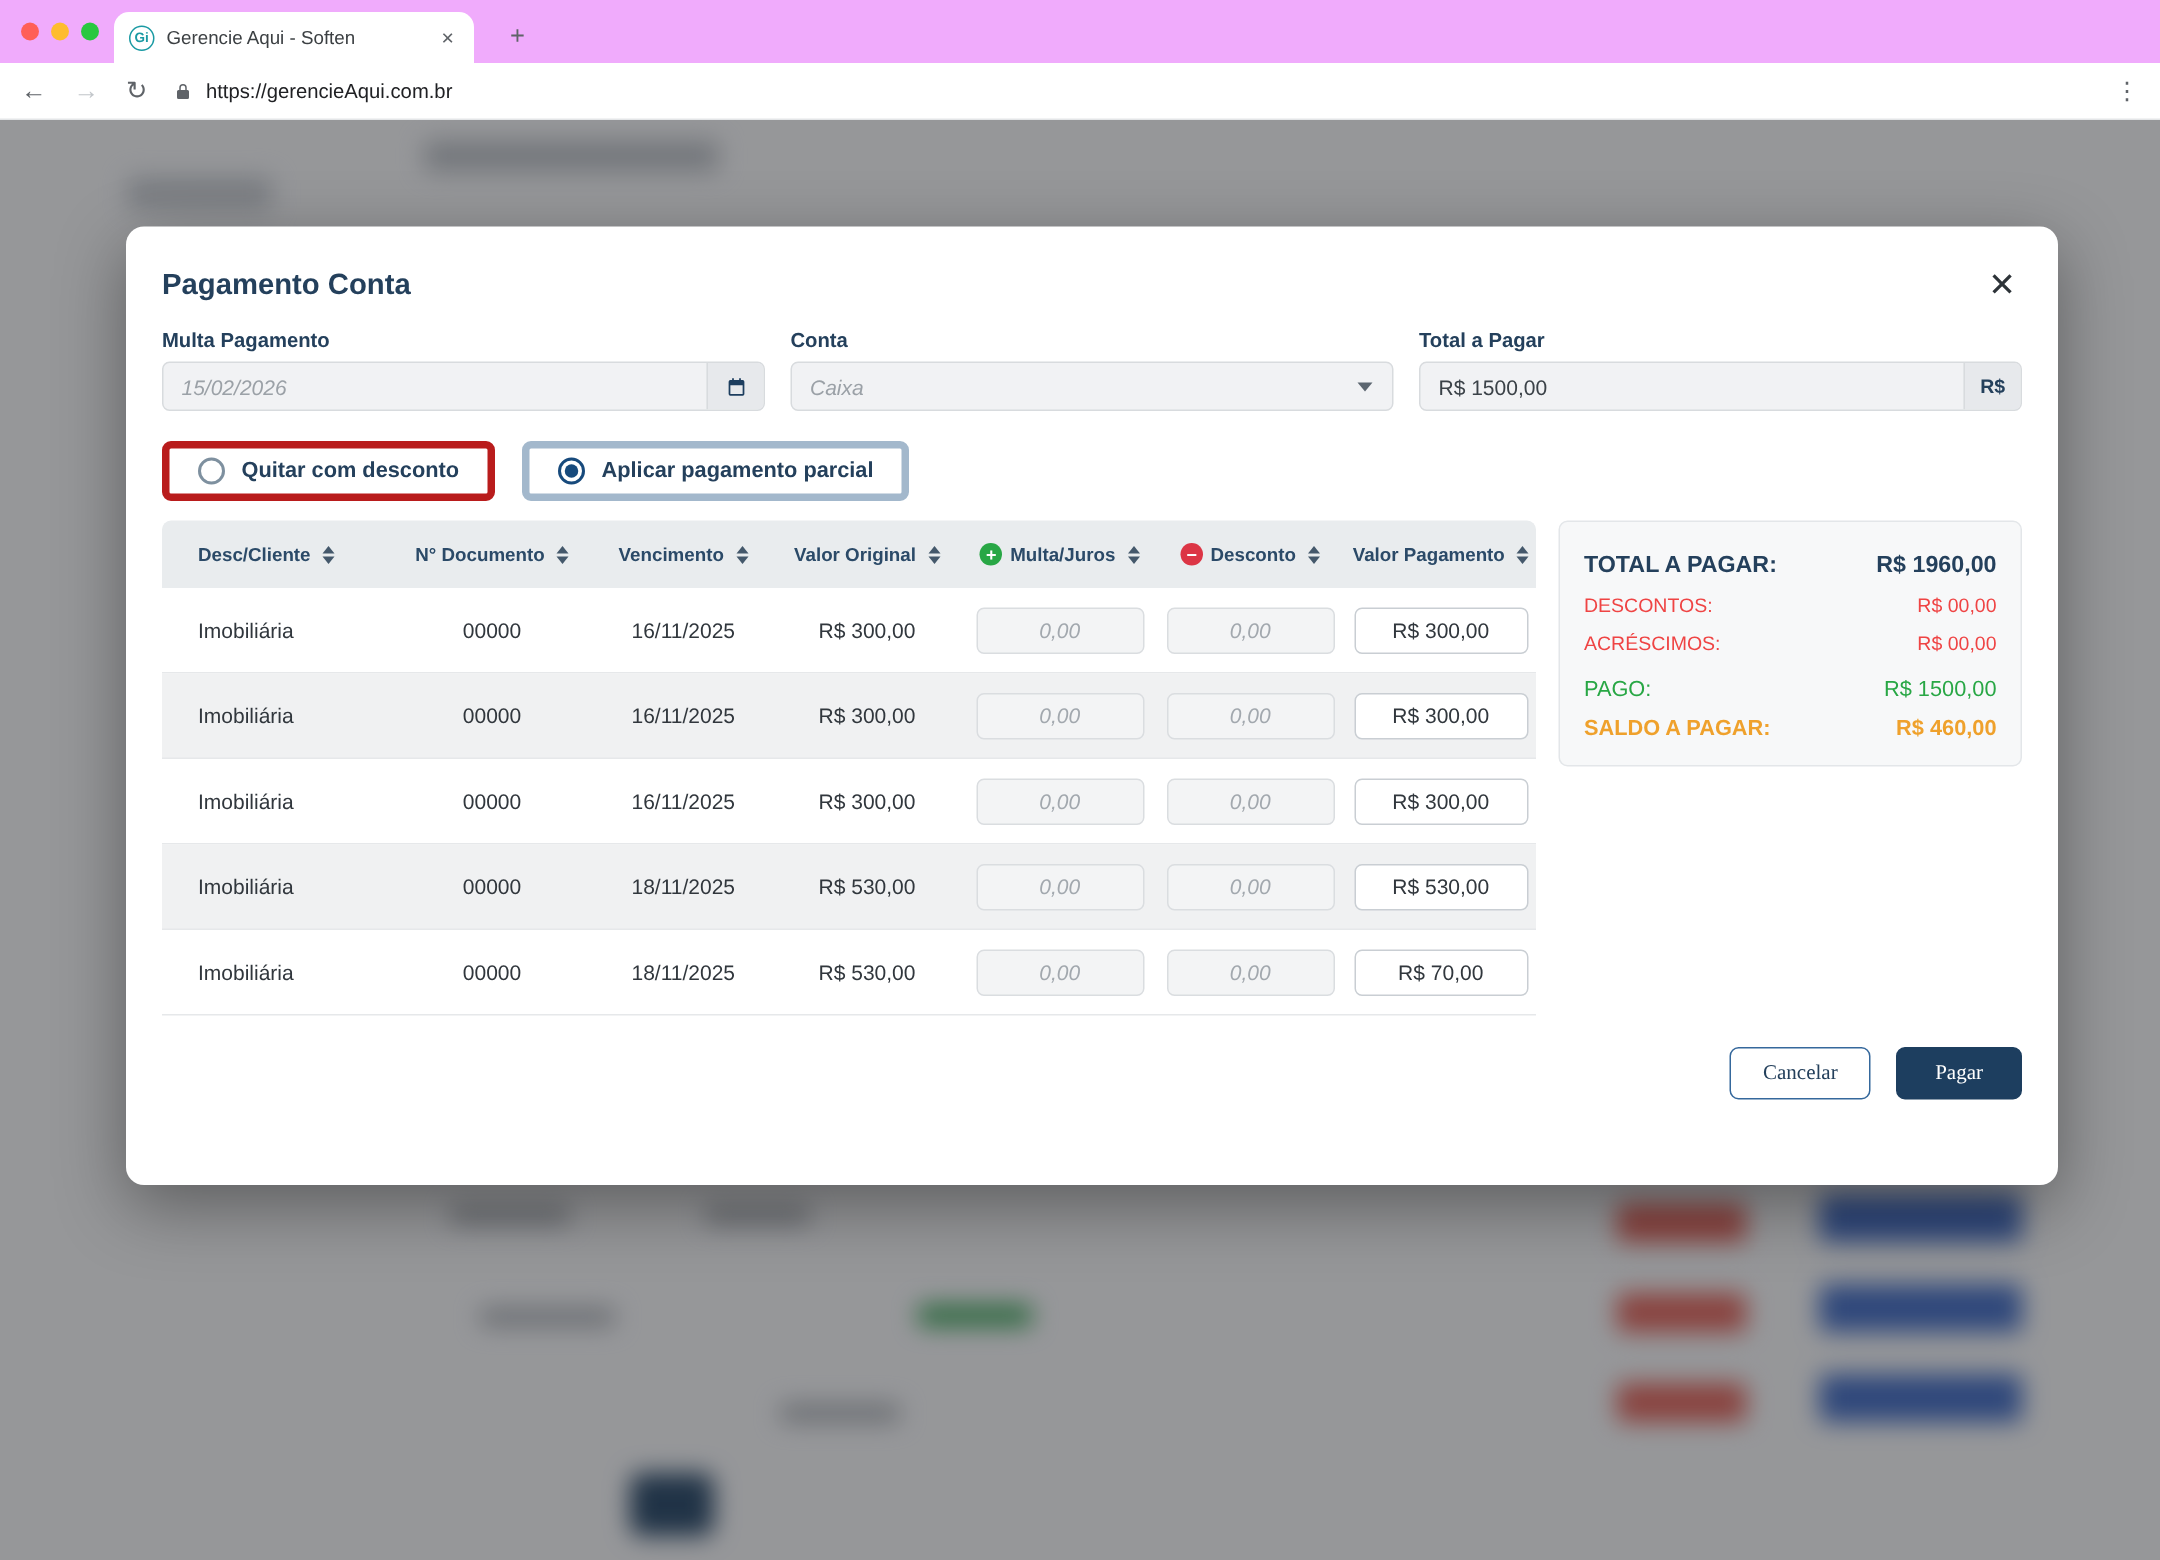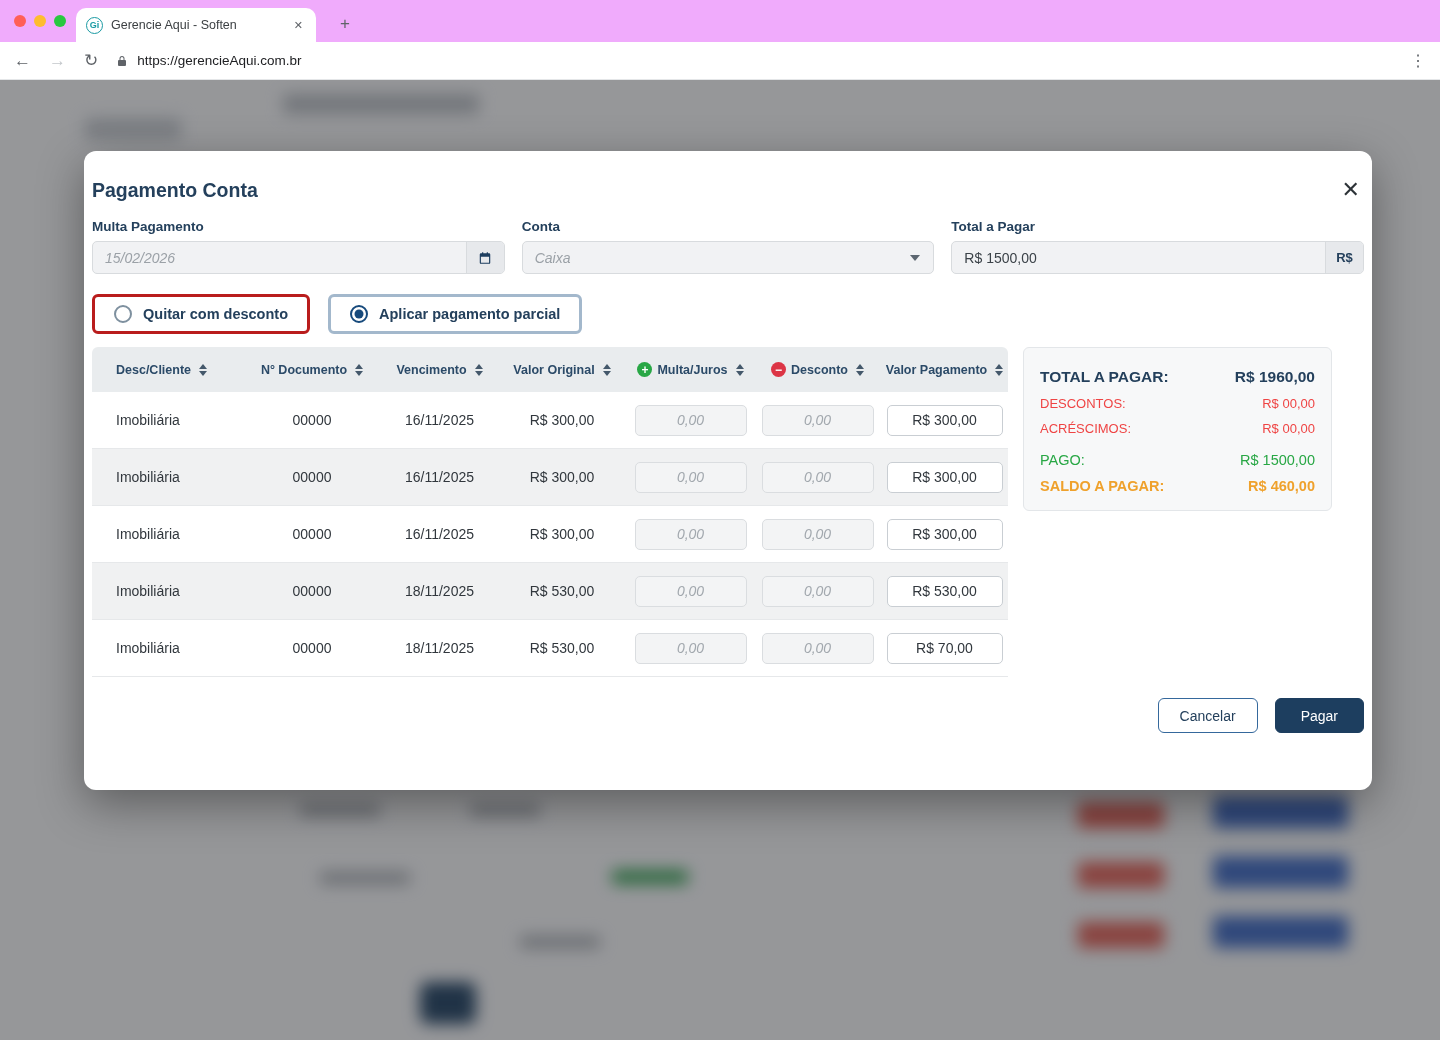--- a/index.html
+++ b/index.html
@@ -24,37 +24,37 @@
   .url-text { font-size:13.5px; color:#202124; }
   .menu-dots { font-size:16px; color:#5f6368; cursor:pointer; margin-left:auto; }
 
   
   .page-bg { position:absolute; left:0; top:80px; width:1440px; height:960px; background:#fbfbfc; overflow:hidden; }
   .blur-layer { position:absolute; inset:0; filter:blur(8px); }
   .shape { position:absolute; border-radius:4px; }
   .dim { position:absolute; inset:0; background:rgba(36,39,43,0.47); }
 
   
-  .modal { position:absolute; left:84px; top:151px; width:1288px; height:639px; background:#fff; border-radius:12px; box-shadow:0 14px 46px rgba(0,0,0,0.38); padding:26px 8px; z-index:10; }
+  .modal { position:absolute; left:84px; top:151px; width:1288px; height:639px; background:#fff; border-radius:12px; box-shadow:0 14px 46px rgba(0,0,0,0.38); padding:26px 24px; z-index:10; }
   .modal-head { display:flex; justify-content:space-between; align-items:center; }
   .modal-title { font-size:19.5px; font-weight:bold; color:#24405c; }
   .modal-close { font-size:22px; color:#2d3338; cursor:pointer; line-height:1; padding:2px 4px; }
 
   .fields-row { display:flex; gap:17px; margin-top:16px; }
   .field { flex:1; }
   .field-label { display:block; font-size:13.5px; font-weight:bold; color:#24405c; margin-bottom:7px; }
   .input-wrap { display:flex; height:33px; border:1px solid #d8dbde; border-radius:5px; overflow:hidden; background:#f1f2f4; align-items:stretch; }
   .input-wrap input { flex:1; border:none; background:transparent; padding:0 12px; font-size:14px; color:#3b4248; font-family:inherit; outline:none; min-width:0; }
   .input-wrap input::placeholder { color:#9ba1a7; font-style:italic; }
   .addon { width:38px; background:#e7e9ec; border-left:1px solid #d8dbde; display:flex; align-items:center; justify-content:center; cursor:pointer; }
   .addon-text { font-size:13px; font-weight:bold; color:#24405c; }
   .caret { width:0; height:0; border-left:5px solid transparent; border-right:5px solid transparent; border-top:6px solid #5c6670; margin-right:13px; align-self:center; }
 
   .radios-row { display:flex; gap:18px; margin-top:20px; }
-  .radio-box { display:flex; align-items:center; gap:11px; height:40px; padding:0 19px; border:3px solid #b91c1c; border-radius:6px; cursor:pointer; background:#fff; }
+  .radio-box { display:flex; align-items:center; gap:11px; height:40px; padding:0 19px; border:5px solid #b91c1c; border-radius:6px; cursor:pointer; background:#fff; }
   .radio-box.selected { border-color:#a3b8cc; }
   .radio-circle { width:18px; height:18px; border-radius:50%; border:2px solid #7e909f; position:relative; flex:none; }
   .radio-box.selected .radio-circle { border-color:#174a7c; }
   .radio-box.selected .radio-circle::after { content:""; position:absolute; left:50%; top:50%; transform:translate(-50%,-50%); width:9px; height:9px; border-radius:50%; background:#174a7c; }
   .radio-label { font-size:14.5px; font-weight:bold; color:#24405c; }
 
   .section-title { margin-top:26px; font-size:15.5px; font-weight:bold; color:#24405c; }
 
   .content { display:flex; gap:15px; margin-top:13px; align-items:flex-start; }
 
@@ -82,21 +82,21 @@
   .summary { width:309px; background:#f7f8f9; border:1px solid #e3e6e9; border-radius:6px; padding:20px 16px 16px; }
   .sum-row { display:flex; justify-content:space-between; align-items:flex-end; margin-bottom:10px; }
   .sum-total .lab, .sum-total .val { font-size:15.5px; font-weight:bold; color:#24405c; }
   .sum-muted .lab, .sum-muted .val { font-size:13px; color:#ef4444; }
   .sum-pago { margin-top:16px; }
   .sum-pago .lab, .sum-pago .val { font-size:14.5px; font-weight:normal; color:#28a745; }
   .sum-saldo .lab, .sum-saldo .val { font-size:14.5px; font-weight:bold; color:#efa12c; }
   .sum-row:last-child { margin-bottom:0; }
 
   .modal-footer { display:flex; justify-content:flex-end; gap:17px; margin-top:21px; }
-  .btn { height:35px; border-radius:6px; font-size:14px; font-family:Liberation Sans, sans-serif; cursor:pointer; }
+  .btn { height:35px; border-radius:6px; font-size:14px; font-family:Liberation Serif, serif; cursor:pointer; }
   .btn-cancel { background:#fff; border:1px solid #35689c; color:#24405c; padding:0 21px; }
   .btn-pay { background:#1d3e5f; border:1px solid #1d3e5f; color:#fff; padding:0 25px; }
 </style>
 </head>
 <body>
 
 <div class="tabstrip">
   <div class="traffic">
     <span class="light red"></span>
     <span class="light yellow"></span>

